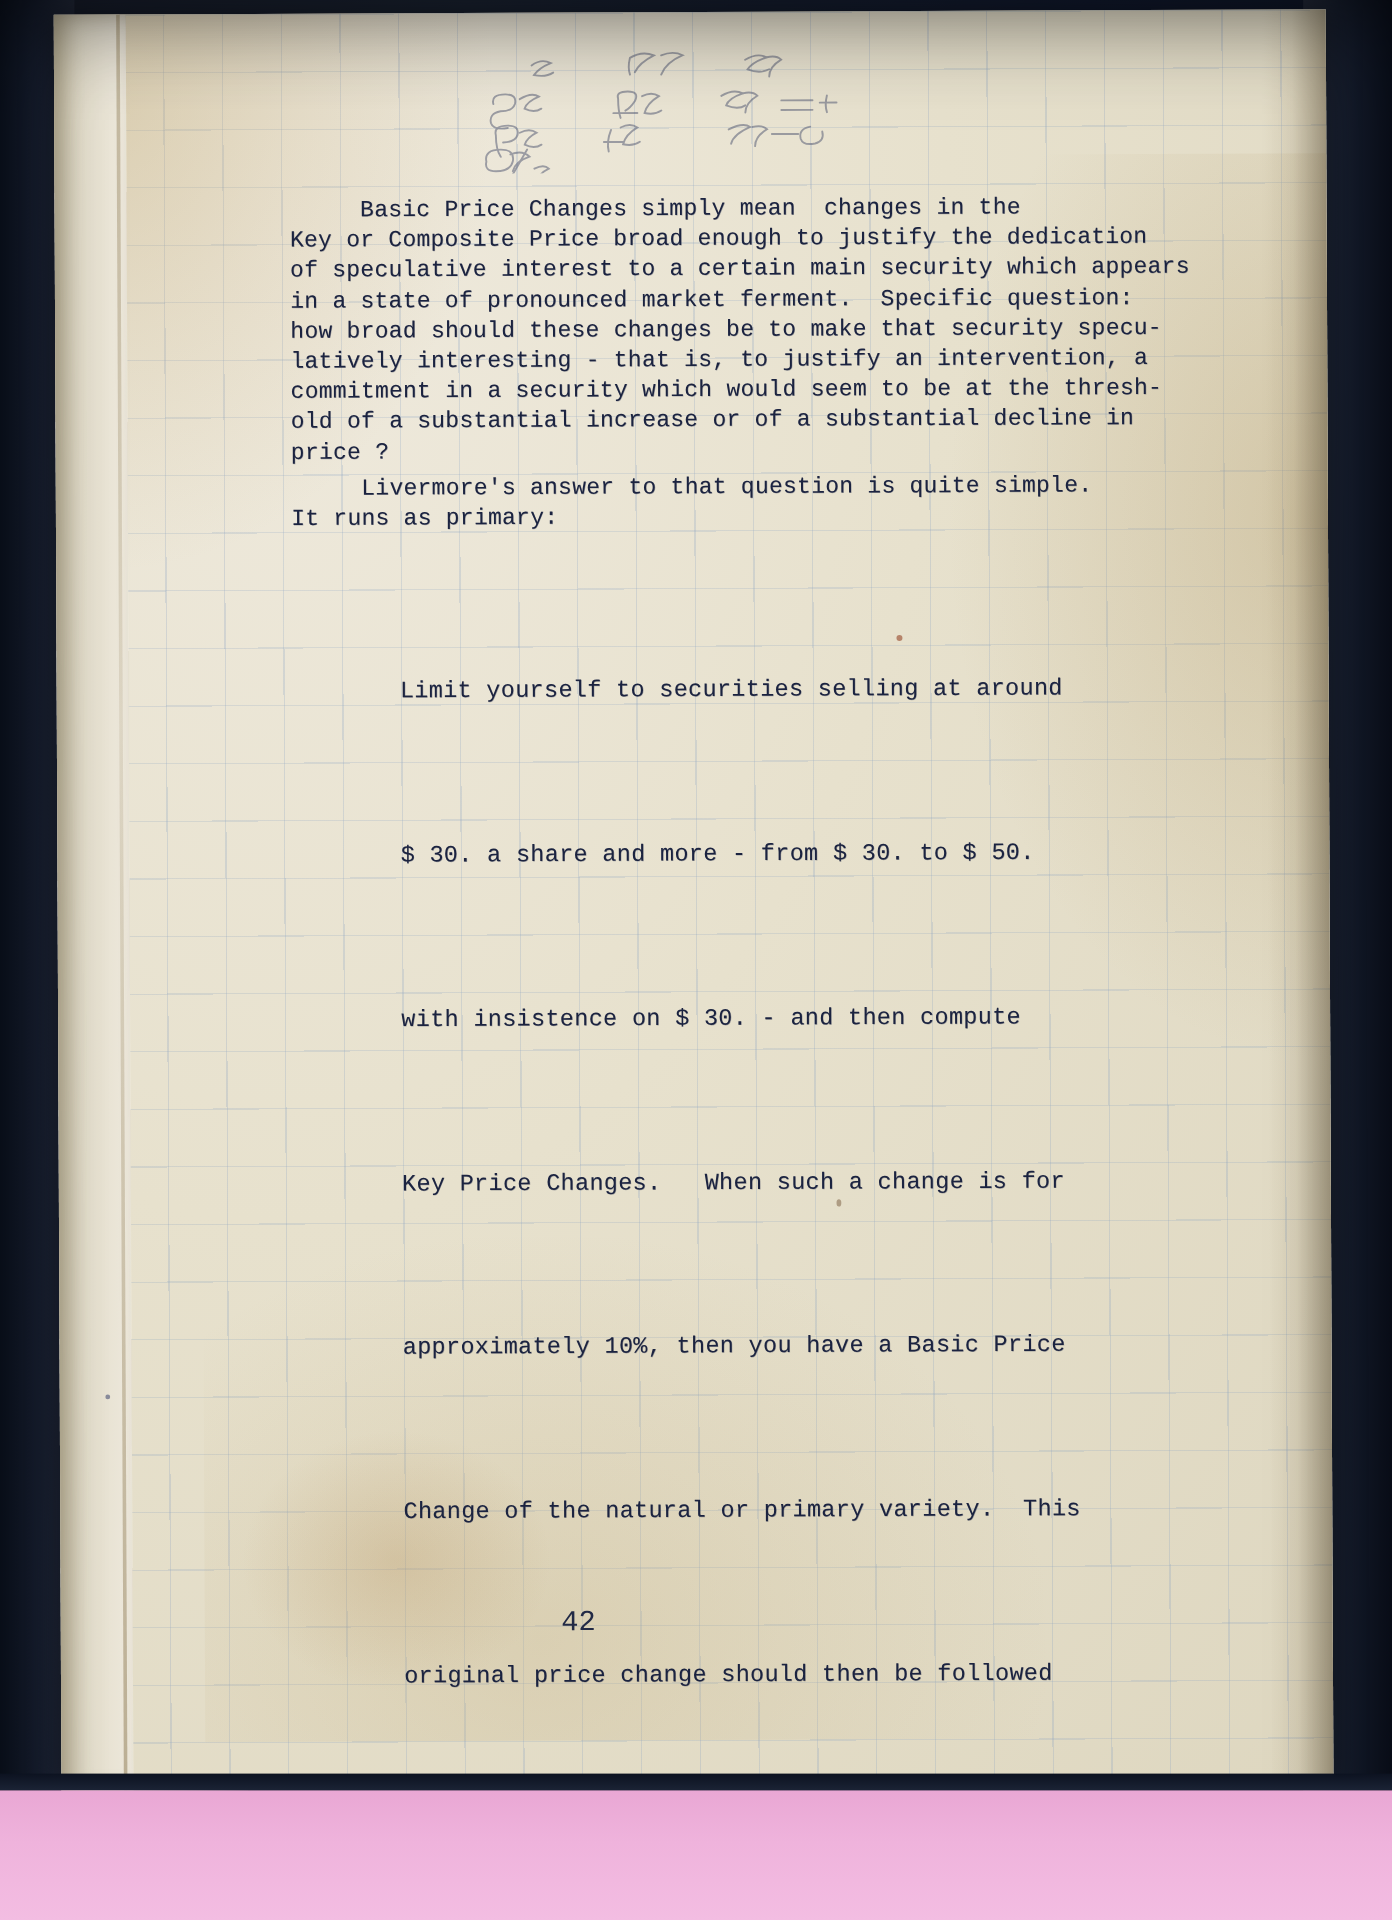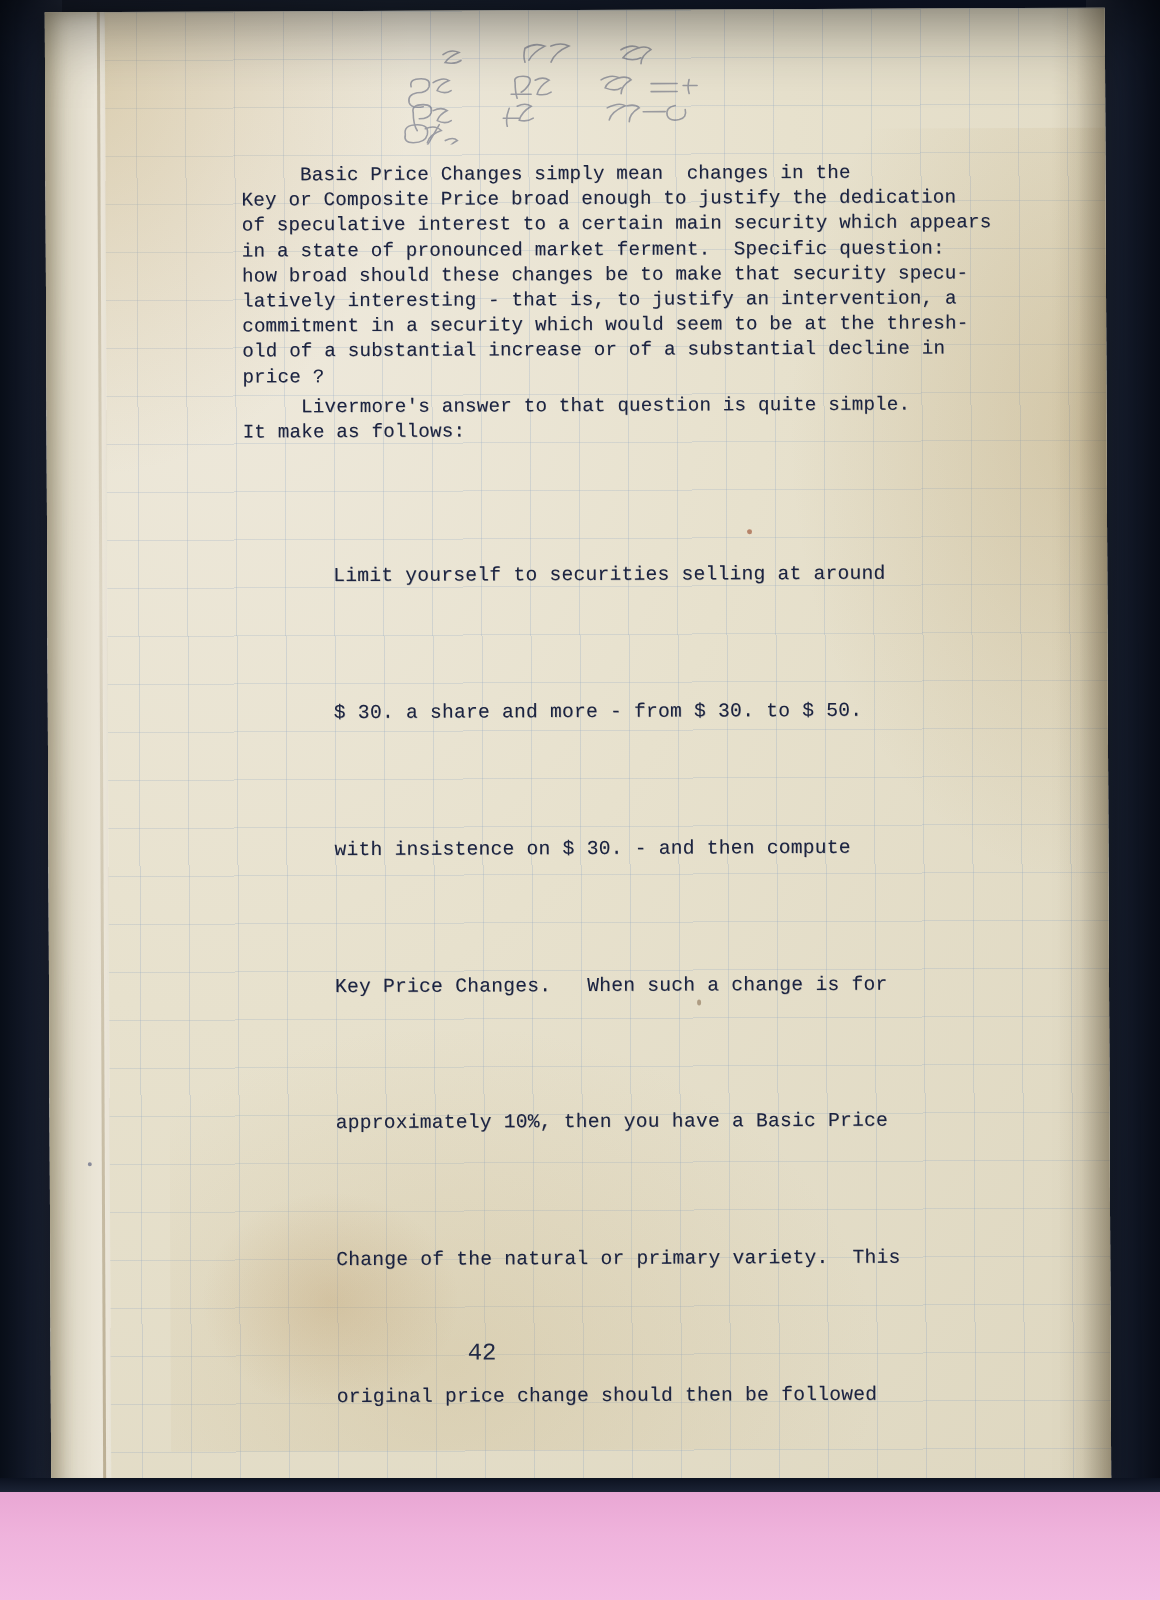--- a/index.html
+++ b/index.html
@@ -247,21 +247,21 @@
 <span>Key or Composite Price broad enough to justify the dedication</span>
 <span>of speculative interest to a certain main security which appears</span>
 <span>in a state of pronounced market ferment.  Specific question:</span>
 <span>how broad should these changes be to make that security specu-</span>
 <span>latively interesting - that is, to justify an intervention, a</span>
 <span>commitment in a security which would seem to be at the thresh-</span>
 <span>old of a substantial increase or of a substantial decline in</span>
 <span>price ?</span></div>
 
     <div class="typed para-2"><span>     Livermore's answer to that question is quite simple.</span>
-<span>It make as follows:</span></div>
+<span>It runs as primary:</span></div>
 
     <div class="typed block-quote">
       <span class="ln">Limit yourself to securities selling at around</span>
       <span class="ln">$ 30. a share and more - from $ 30. to $ 50.</span>
       <span class="ln">with insistence on $ 30. - and then compute</span>
       <span class="ln">Key Price Changes.   When such a change is for</span>
       <span class="ln">approximately 10%, then you have a Basic Price</span>
       <span class="ln">Change of the natural or primary variety.  This</span>
       <span class="ln">original price change should then be followed</span>
       

